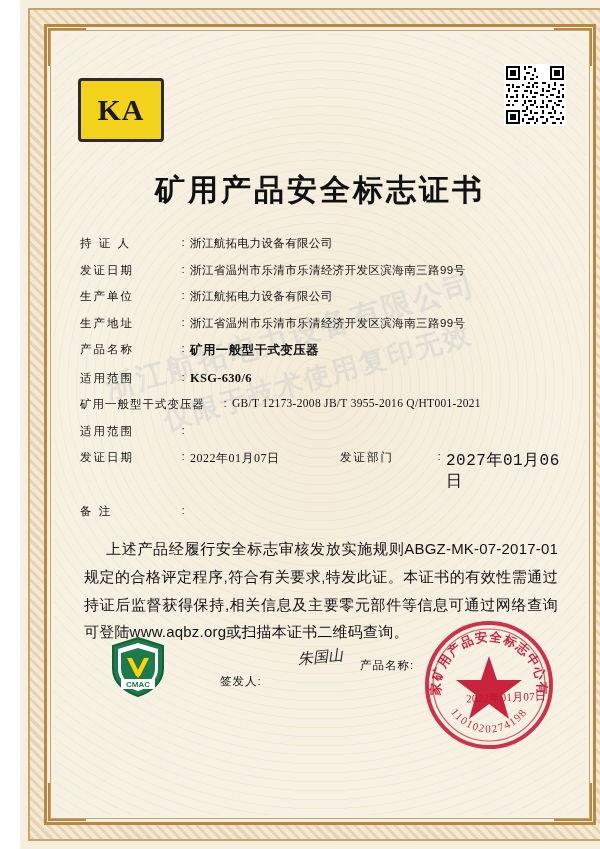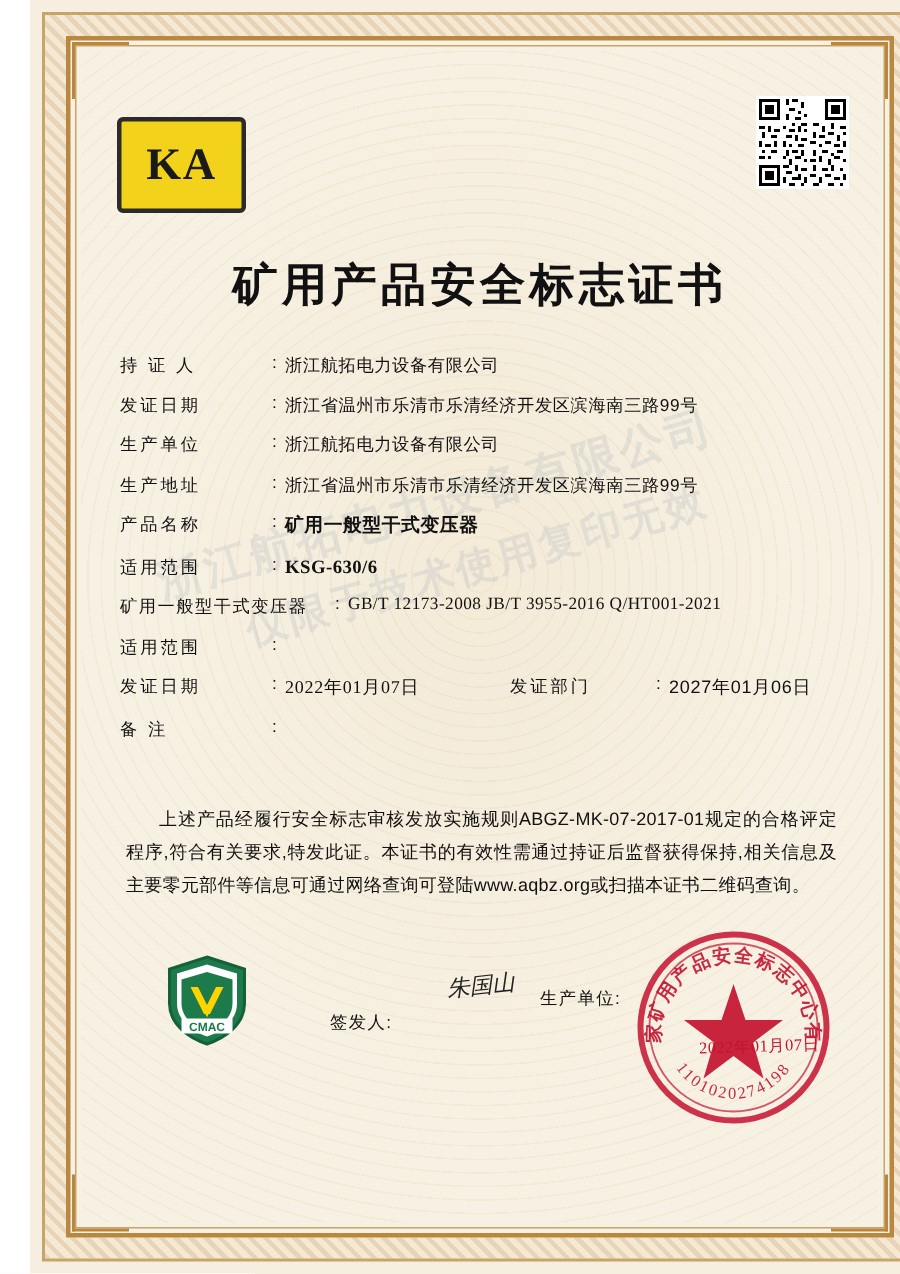--- a/index.html
+++ b/index.html
@@ -190,35 +190,35 @@
     font-family: "Liberation Serif", serif;
     font-size: 12px;
     letter-spacing: 0.5px;
   }
   .row.dates .lbl2 {
     flex: 0 0 92px;
     letter-spacing: 2px;
     white-space: nowrap;
   }
   .row.dates .date2 {
-    font-family: Liberation Sans, sans-serif;
-    font-size: 12px;
+    font-family: Liberation Mono, monospace;
+    font-size: 16px;
     letter-spacing: 0.5px;
   }
 
   
   .row.remark {
     margin-top: 4px;
   }
 
   
   .para {
     position: absolute;
     left: 24px; right: 22px; top: 495px;
-    font-size: 12px;
+    font-size: 15px;
     line-height: 1.85;
     color: #111;
     text-align: justify;
     text-indent: 22px;
     letter-spacing: 0.2px;
   }
 
   
   .footer {
     position: absolute;
@@ -509,21 +509,21 @@
           <path d="M28 12 L45 17 L45 33 C45 42 37 49 28 52 C19 49 11 42 11 33 L11 17 Z" fill="#1d7a4a"></path>
           <path d="M17 22 L22 22 L28 34 L34 22 L39 22 L30 40 L26 40 Z" fill="#ffd400"></path>
           <path d="M20 24 L28 40 L36 24" fill="none" stroke="#ffd400" stroke-width="2"></path>
           <rect x="11" y="43" width="34" height="10" fill="#ffffff"></rect>
           <text x="28" y="51" font-family="Liberation Sans, sans-serif" font-size="8" font-weight="bold" fill="#1d7a4a" text-anchor="middle">CMAC</text>
         </svg>
       </div>
 
       <div class="sign-label">签发人:</div>
       <div class="sign-name">朱国山</div>
-      <div class="issuer-label">生产单位:</div>
+      <div class="issuer-label">产品名称:</div>
 
       <div class="seal">
         <svg width="134" height="134" viewBox="0 0 134 134">
           <circle cx="67" cy="67" r="62" fill="none" stroke="#c4122f" stroke-width="4" opacity="0.85"></circle>
           <circle cx="67" cy="67" r="56" fill="none" stroke="#c4122f" stroke-width="1.2" opacity="0.7"></circle>
           <path id="sealTopArc" d="M 18 72 A 49 49 0 0 1 116 72" fill="none"></path>
           <text fill="#c4122f" font-family="Liberation Serif, serif" font-size="12.5" font-weight="bold" letter-spacing="1.2" opacity="0.9">
             <textPath href="#sealTopArc" startOffset="50%" text-anchor="middle">中国国家矿用产品安全标志中心有限公司</textPath>
           </text>
           <path id="sealBottomArc" d="M 22 78 A 46 46 0 0 0 112 78" fill="none"></path>

